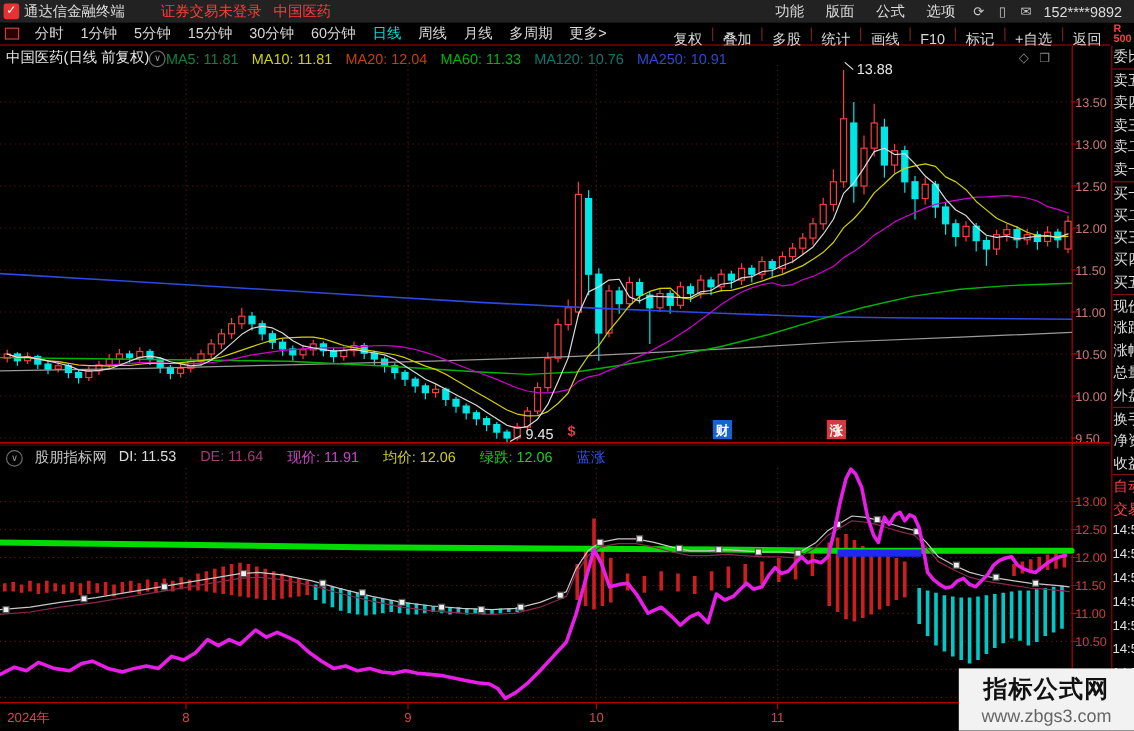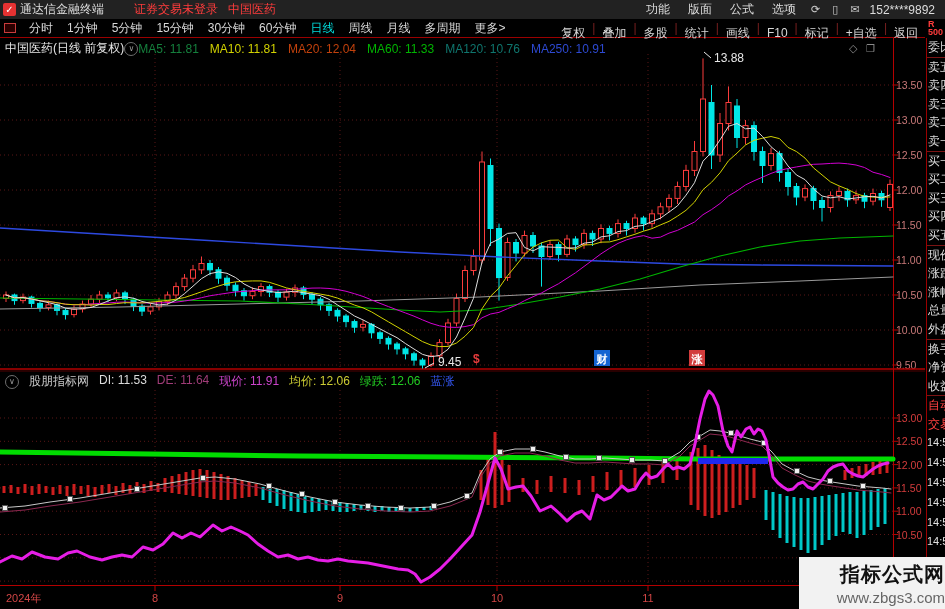--- a/index.html
+++ b/index.html
@@ -44,21 +44,21 @@
            border-left:1px solid #9b0000;overflow:hidden;z-index:4;}
   .sbrow{height:18.6px;line-height:18.6px;font-size:12px;color:#dcdcdc;white-space:nowrap;padding-left:1px;}
   .sbrow.divider{border-top:1px solid #7a1414;}
   .sbrow.sbauto{color:#ff4040;}
   .sbtime{height:19.8px;line-height:19.8px;font-size:11px;color:#e0e0e0;white-space:nowrap;}
 
   .rbadge{position:absolute;left:928px;top:20px;z-index:6;color:#ff3c3c;font-size:9px;line-height:8px;
           font-weight:bold;text-align:left;}
 
   .watermark{position:absolute;left:799px;top:557px;width:146px;height:52px;background:#f2f2f2;
-             z-index:10;text-align:right;}
+             z-index:10;text-align:center;}
   .wm1{font-size:20px;font-weight:bold;color:#111;margin-top:4px;letter-spacing:1px;}
   .wm2{font-size:15px;color:#666;margin-top:1px;}
 </style>
 </head>
 <body>
 
 <div id="stage">
 
   <svg id="plot" width="945" height="609" viewBox="0 0 945 609">
       <line x1="0" y1="85" x2="893" y2="85" stroke="#5a1616" stroke-width="1" stroke-dasharray="1 3"></line>
@@ -571,21 +571,21 @@
         <span class="" style="color:#c2410c">MA20: 12.04</span>
         <span class="" style="color:#00b400">MA60: 11.33</span>
         <span class="" style="color:#0f766e">MA120: 10.76</span>
         <span class="" style="color:#2d49d2">MA250: 10.91</span>
       </span>
   </div>
 
   <div class="ihead">
     <span class="chev">∨</span>
     <span class="iname">股朋指标网</span>
-    <span id="ind-fields" style="display:flex;gap:10px">
+    <span id="ind-fields" style="display:flex;gap:20px">
         <span class="" style="color:#dcdcdc">DI: 11.53</span>
         <span class="" style="color:#a03c78">DE: 11.64</span>
         <span class="" style="color:#cc44cc">现价: 11.91</span>
         <span class="" style="color:#cccc33">均价: 12.06</span>
         <span class="" style="color:#22cc22">绿跌: 12.06</span>
         <span class="" style="color:#3355ee">蓝涨</span>
       </span>
   </div>
 
   <div class="sidebar" id="sidebar-rows">

